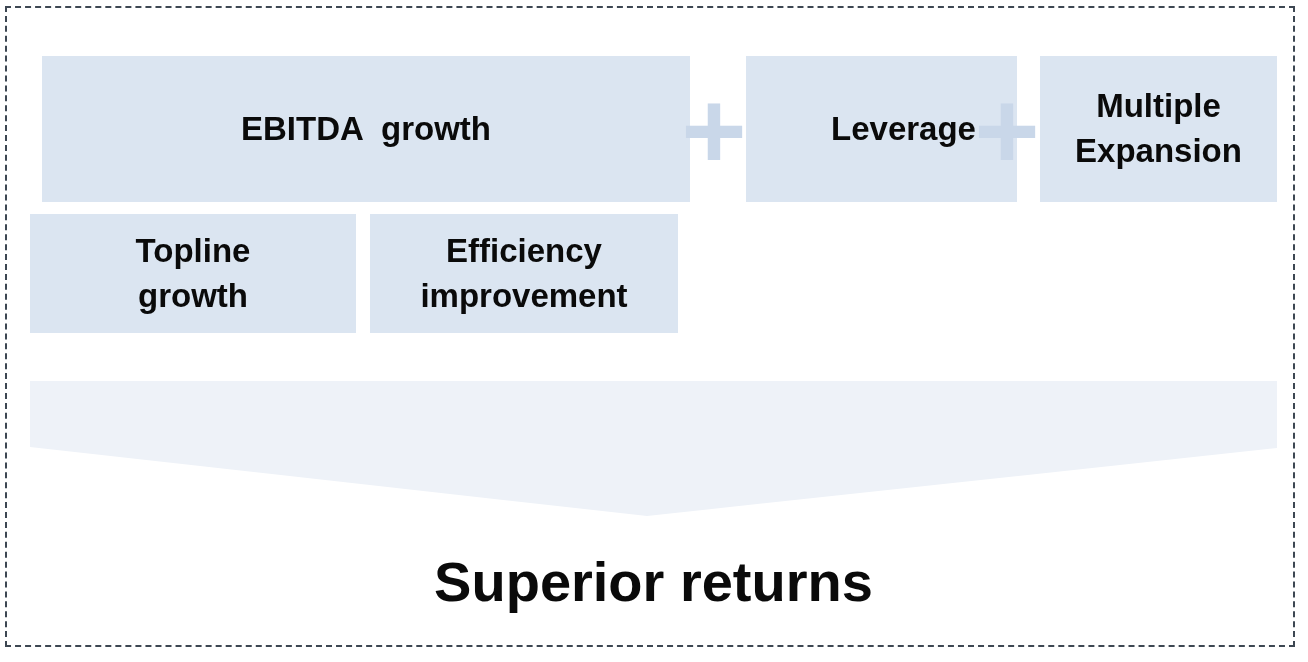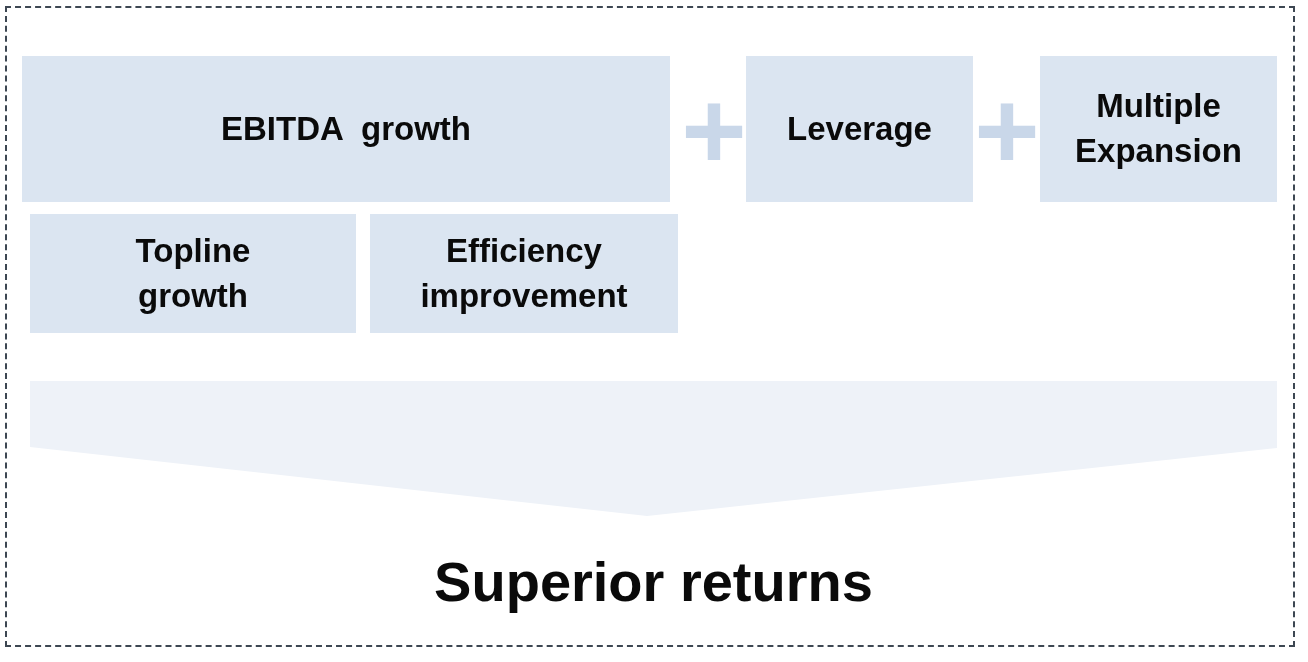--- a/index.html
+++ b/index.html
@@ -34,22 +34,22 @@
     justify-content: center;
   }
   .box-label {
     font-weight: bold;
     font-size: 33px;
     line-height: 1.36;
     text-align: center;
     white-space: pre-wrap;
     color: var(--text, #0a0a0a);
   }
-  #box-ebitda     { left: 22px;   top: 56px;  width: 648px; height: 146px; }
-  #box-leverage   { left: 746px;  top: 56px;  width: 227px; height: 146px; }
+  #box-ebitda     { left: 42px;   top: 56px;  width: 648px; height: 146px; }
+  #box-leverage   { left: 746px;  top: 56px;  width: 227px; height: 146px; padding-left: 44px; }
   #box-multiple   { left: 1040px; top: 56px;  width: 237px; height: 146px; }
   #box-topline    { left: 30px;   top: 214px; width: 326px; height: 119px; }
   #box-efficiency { left: 370px;  top: 214px; width: 308px; height: 119px; }
 
   .plus {
     position: absolute;
     width: 62px;
     height: 68px;
     display: flex;
     align-items: center;

